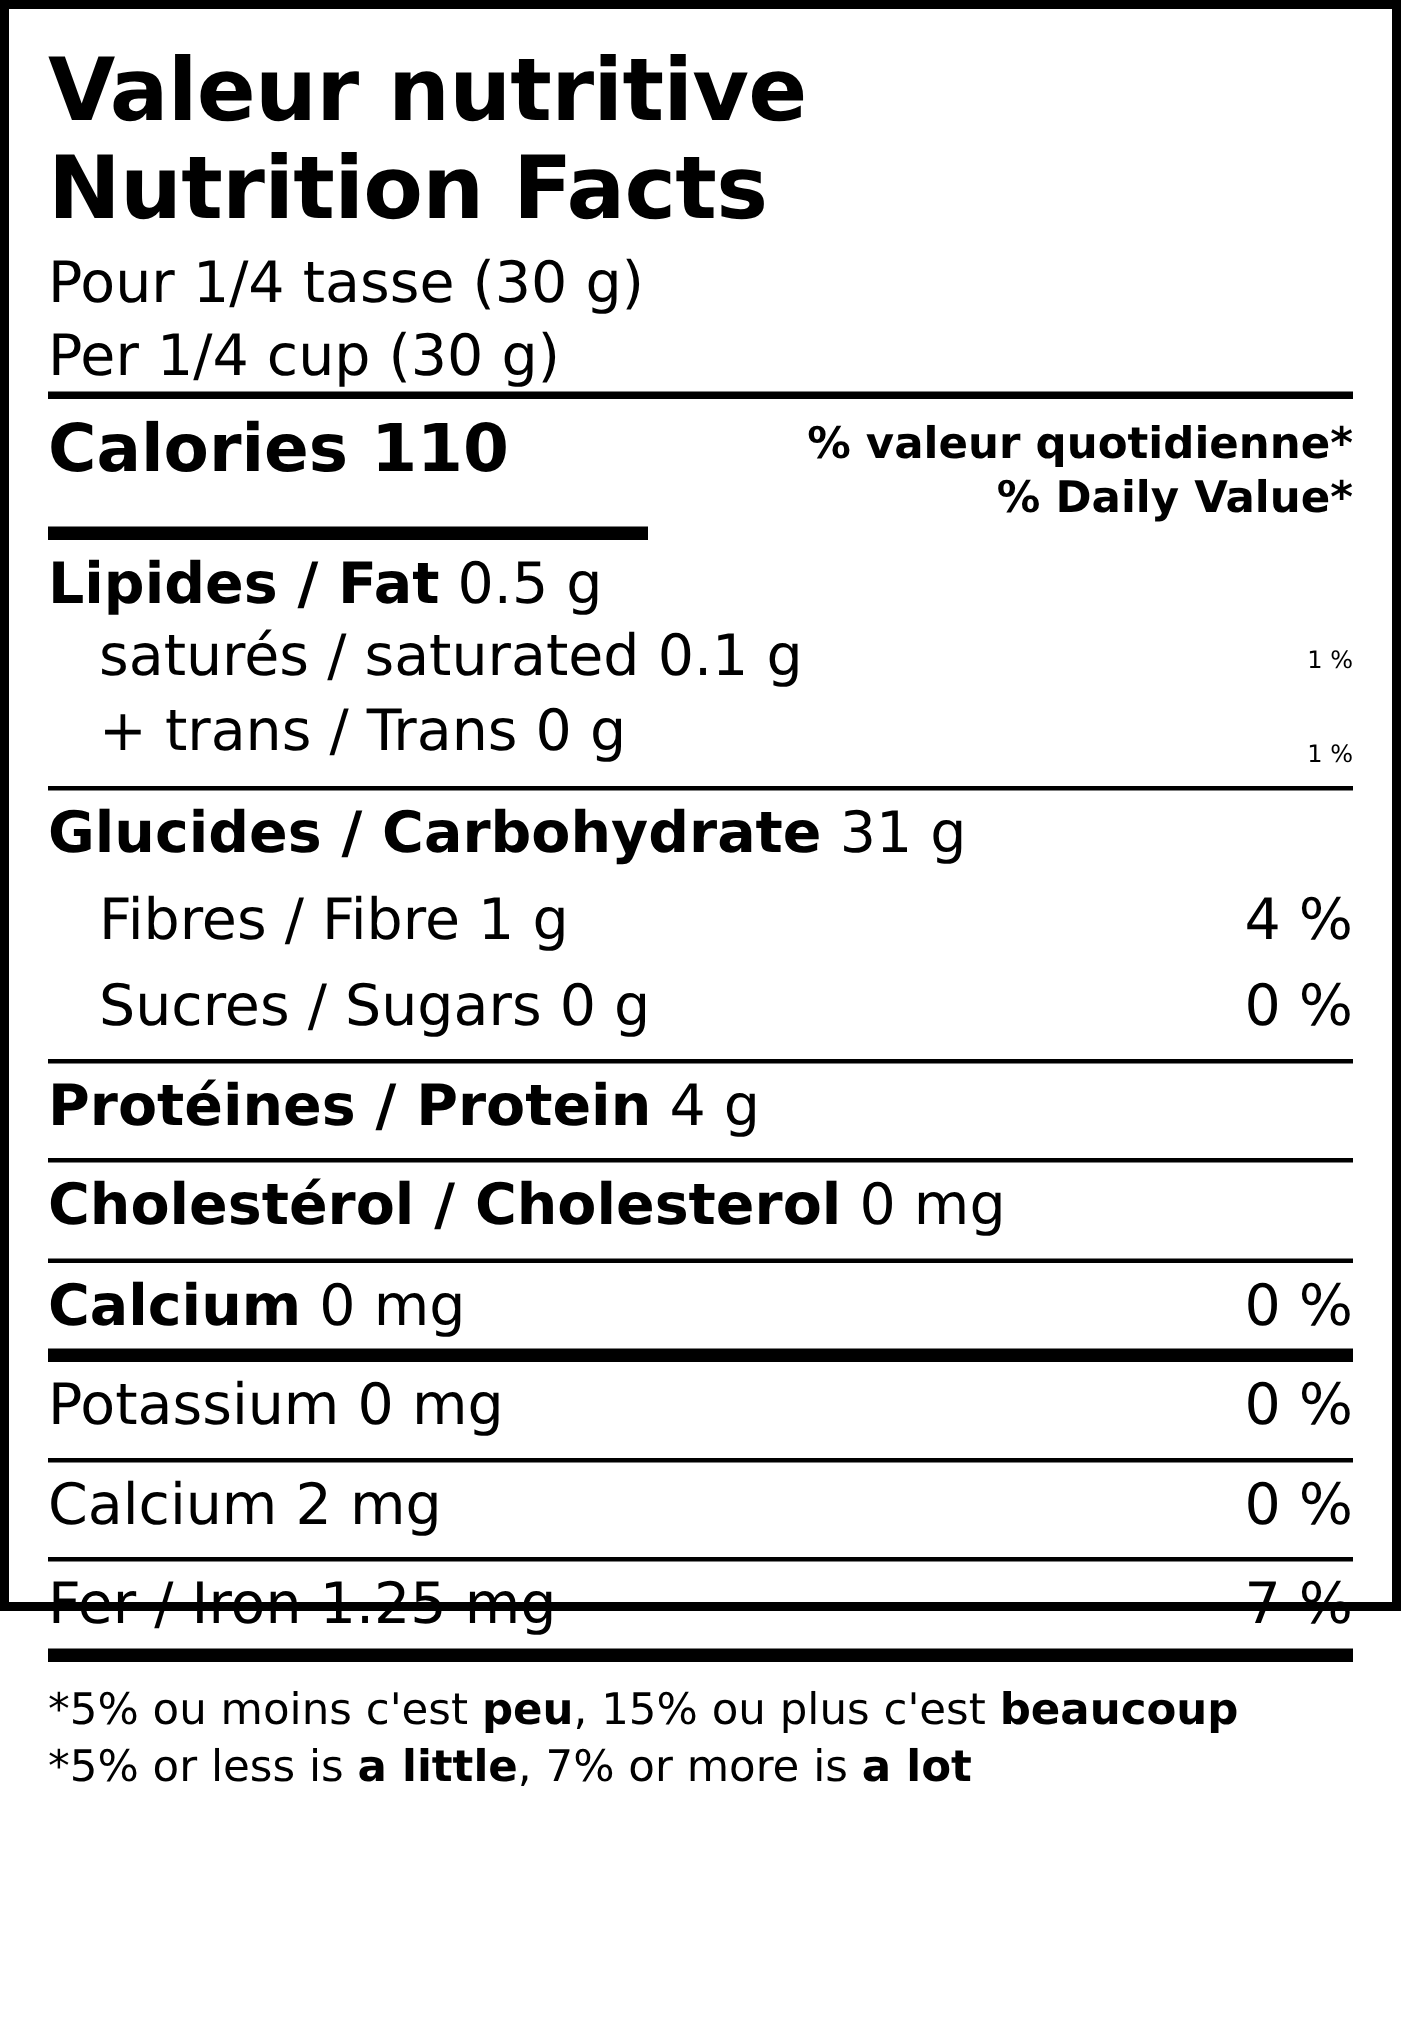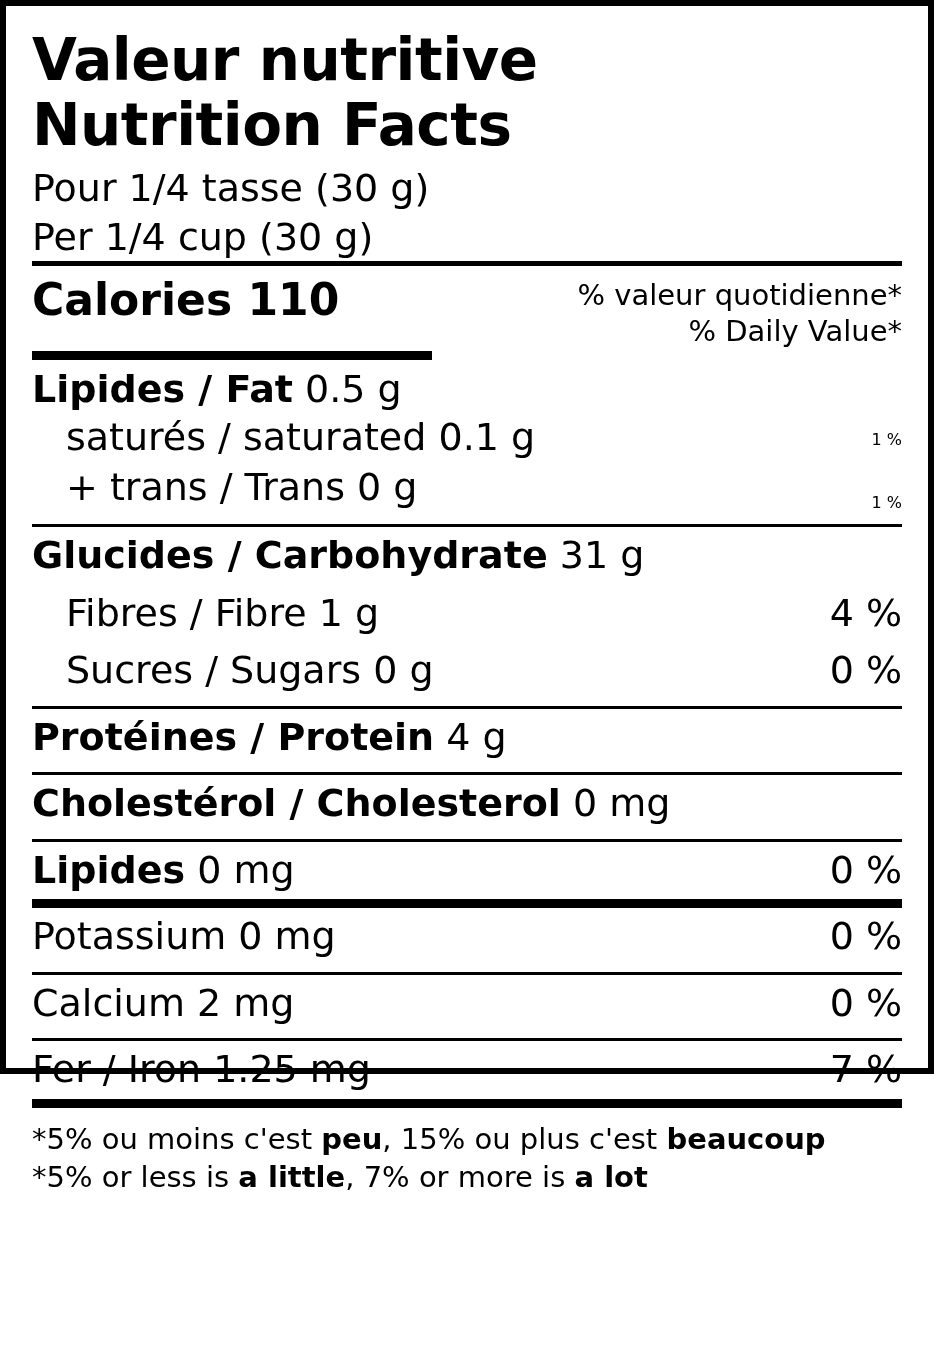--- a/index.html
+++ b/index.html
@@ -81,20 +81,21 @@
   }
   .calories-label {
     font-size: 44px;
     font-weight: bold;
   }
   .dv-head {
     font-size: 29px;
     text-align: right;
     line-height: 1.22;
     padding-top: 4px;
+    font-weight: bold;
   }
   .b { font-weight: bold; }
   .indent { padding-left: 34px; }
   .fat-block {
     display: flex;
     align-items: flex-end;
     justify-content: space-between;
     padding: 2px 0 6px 0;
   }
   .fat-sub {
@@ -172,21 +173,21 @@
   <div class="rule-thin"></div>
 
   <div class="row">
     <div class="left"><span class="b">Cholestérol / Cholesterol</span> <span>0 mg</span></div>
     <div class="right"></div>
   </div>
 
   <div class="rule-thin"></div>
 
   <div class="row">
-    <div class="left"><span class="b">Lipides</span> <span>0 mg</span></div>
+    <div class="left"><span class="b">Calcium</span> <span>0 mg</span></div>
     <div class="right">0 %</div>
   </div>
 
   <div class="rule-thick"></div>
 
   <div class="row">
     <div class="left">Potassium 0 mg</div>
     <div class="right">0 %</div>
   </div>
 

